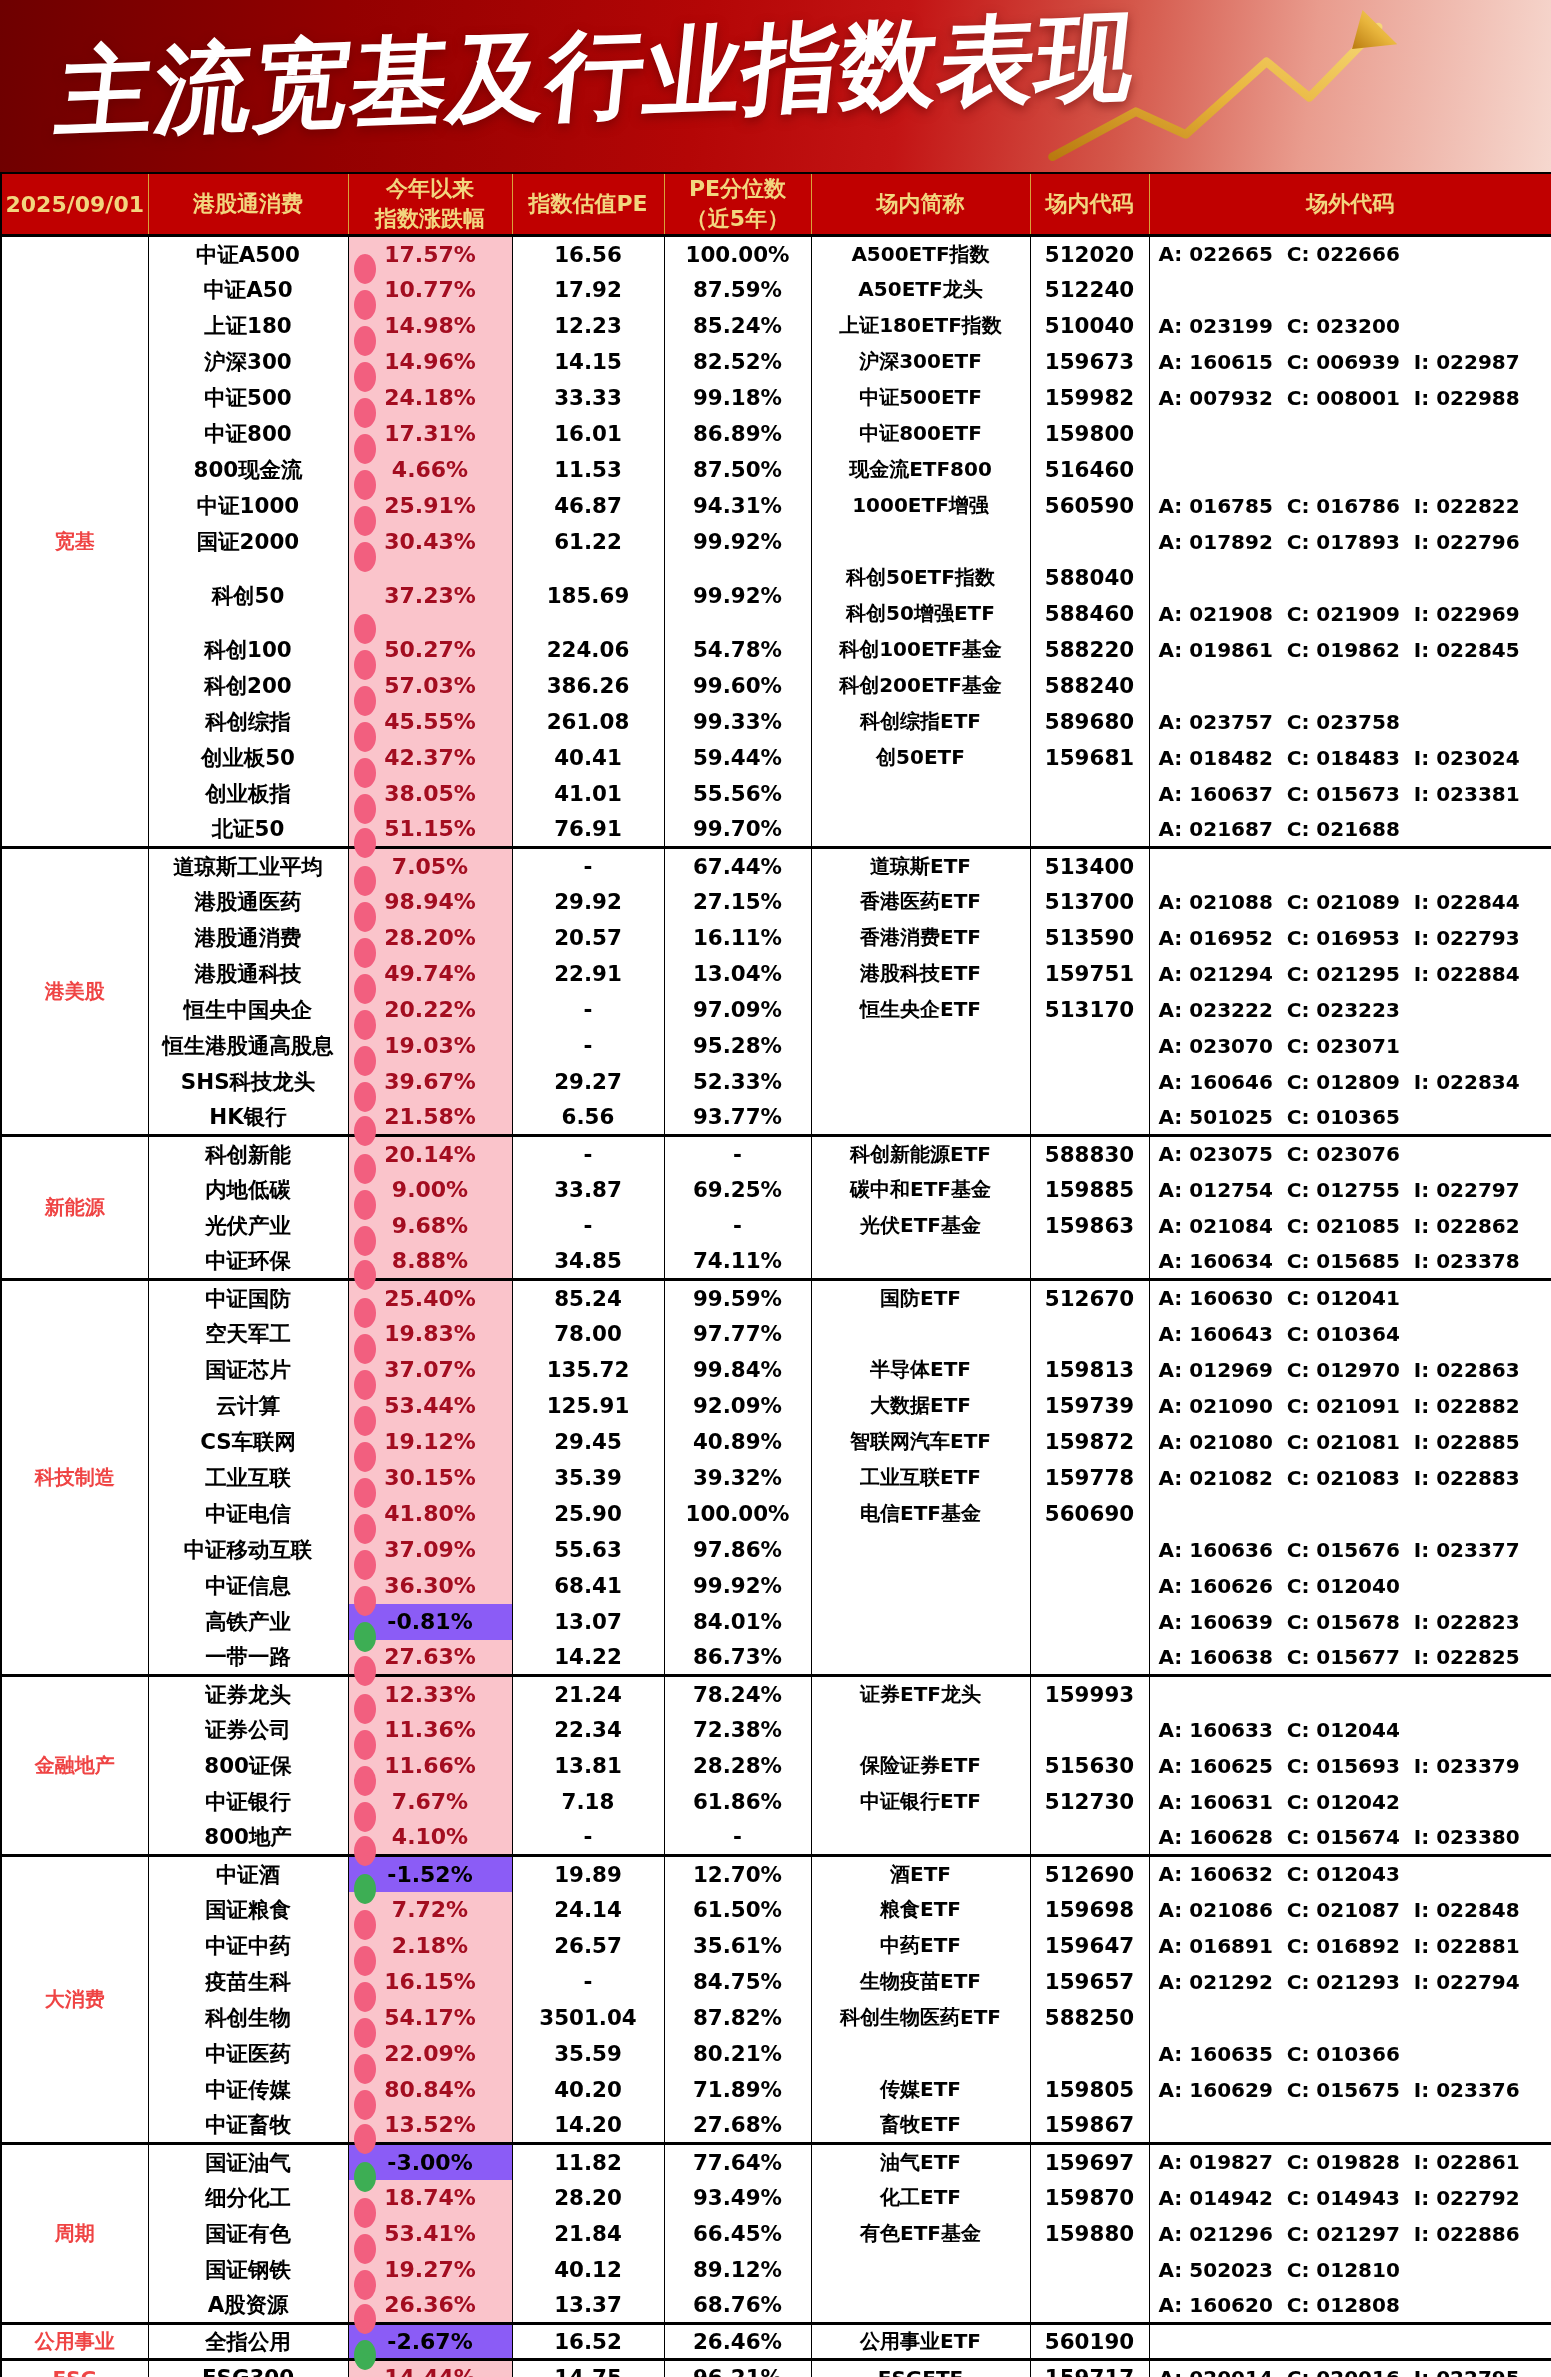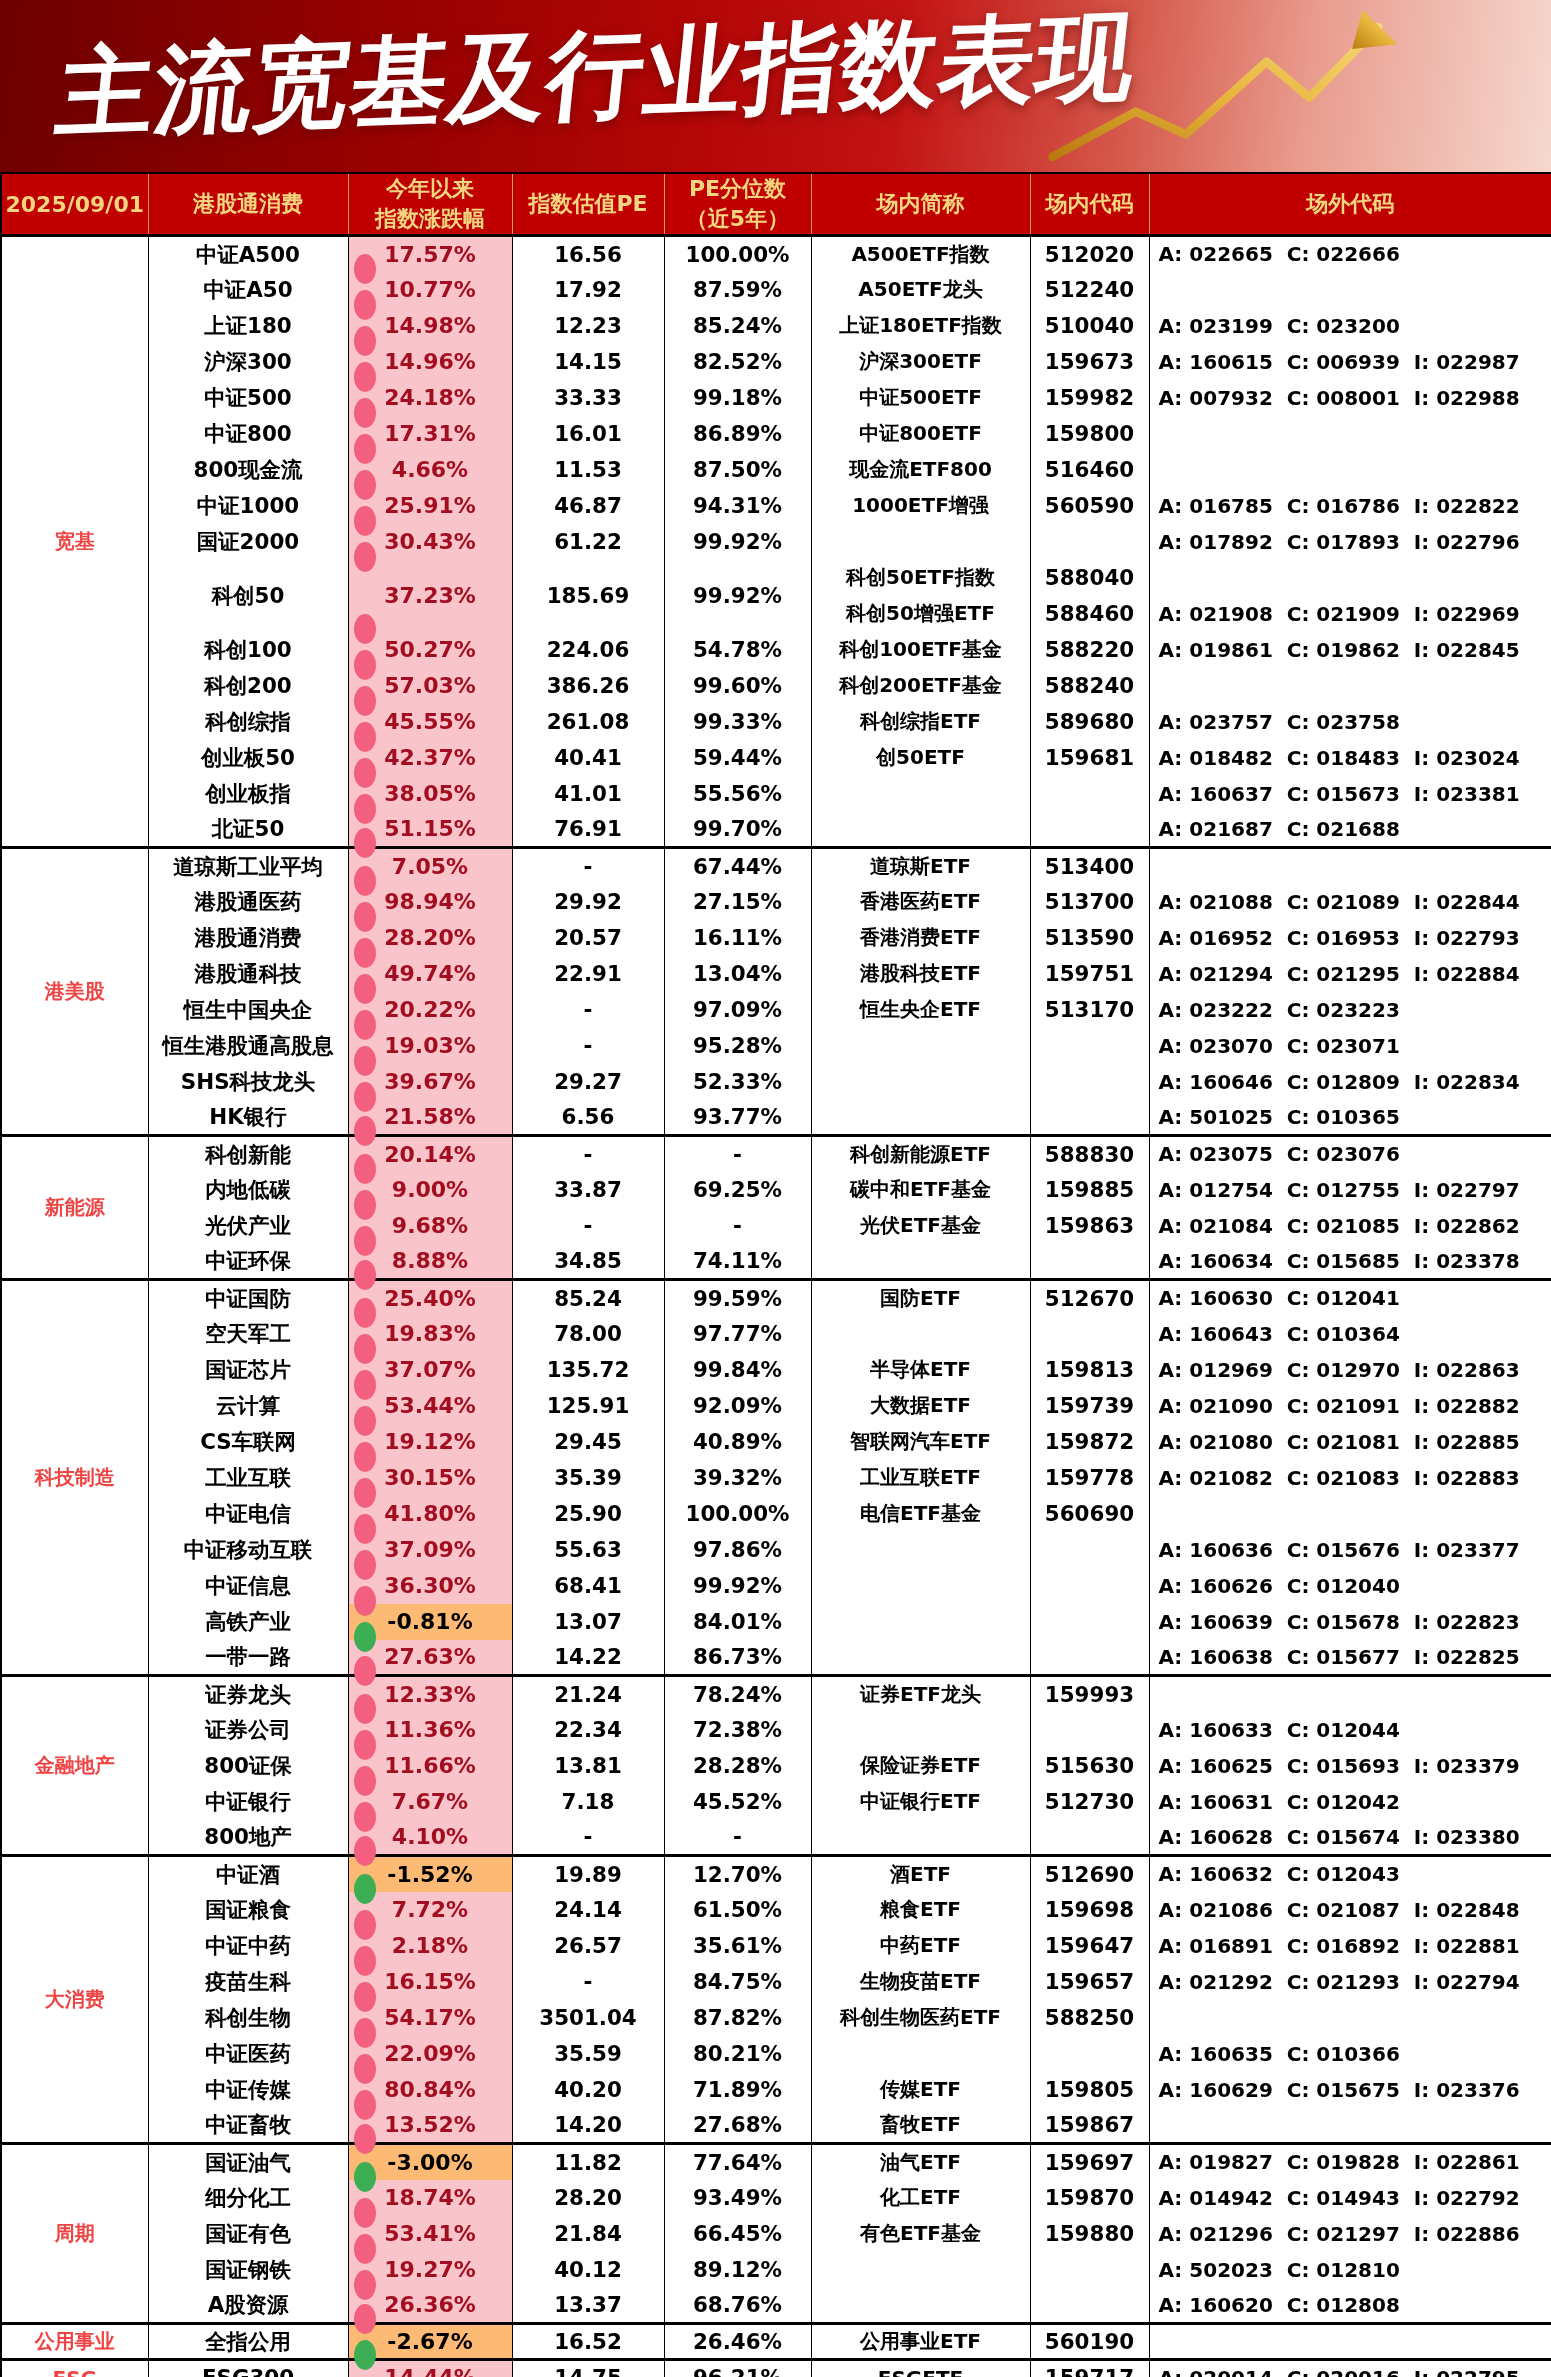--- a/index.html
+++ b/index.html
@@ -51,21 +51,21 @@
 
   td.cat { color: #ef4444; font-size: 20px; text-align: center; }
   td.idx { font-size: 21.4px; }
   td.num { font-size: 21.4px; }
   td.etf { font-size: 20px; }
   td.code { font-size: 21.4px; }
   td.otc { text-align: left; padding-left: 9px; font-size: 20px; white-space: pre; }
 
   td.ytd { position: relative; font-size: 22px; }
   td.ytd.pos { background: #fac4cb; color: #a30d20; margin-top: 48px; }
-  td.ytd.neg { background: #fdba74; color: #000000; }
+  td.ytd.neg { background: #8b5cf6; color: #000000; }
   .dot {
     position: absolute; left: 5.7px; bottom: -12.4px;
     width: 22px; height: 30px; border-radius: 50%; z-index: 4;
   }
   td.ytd.pos .dot { background: #f25f7f; }
   td.ytd.neg .dot { background: #3dae54; }
 </style>
 </head>
 <body>
 
@@ -497,21 +497,21 @@
           <td class="num">13.81</td>
           <td class="num">28.28%</td>
           <td class="etf">保险证券ETF</td>
           <td class="code">515630</td>
           <td class="otc">A: 160625  C: 015693  I: 023379</td>
         </tr>
         <tr>
           <td class="idx">中证银行</td>
           <td class="ytd pos"><span class="dot"></span><span>7.67%</span></td>
           <td class="num">7.18</td>
-          <td class="num">45.52%</td>
+          <td class="num">61.86%</td>
           <td class="etf">中证银行ETF</td>
           <td class="code">512730</td>
           <td class="otc">A: 160631  C: 012042</td>
         </tr>
         <tr>
           <td class="idx">800地产</td>
           <td class="ytd pos"><span class="dot"></span><span>4.10%</span></td>
           <td class="num">-</td>
           <td class="num">-</td>
           <td class="etf"></td>

